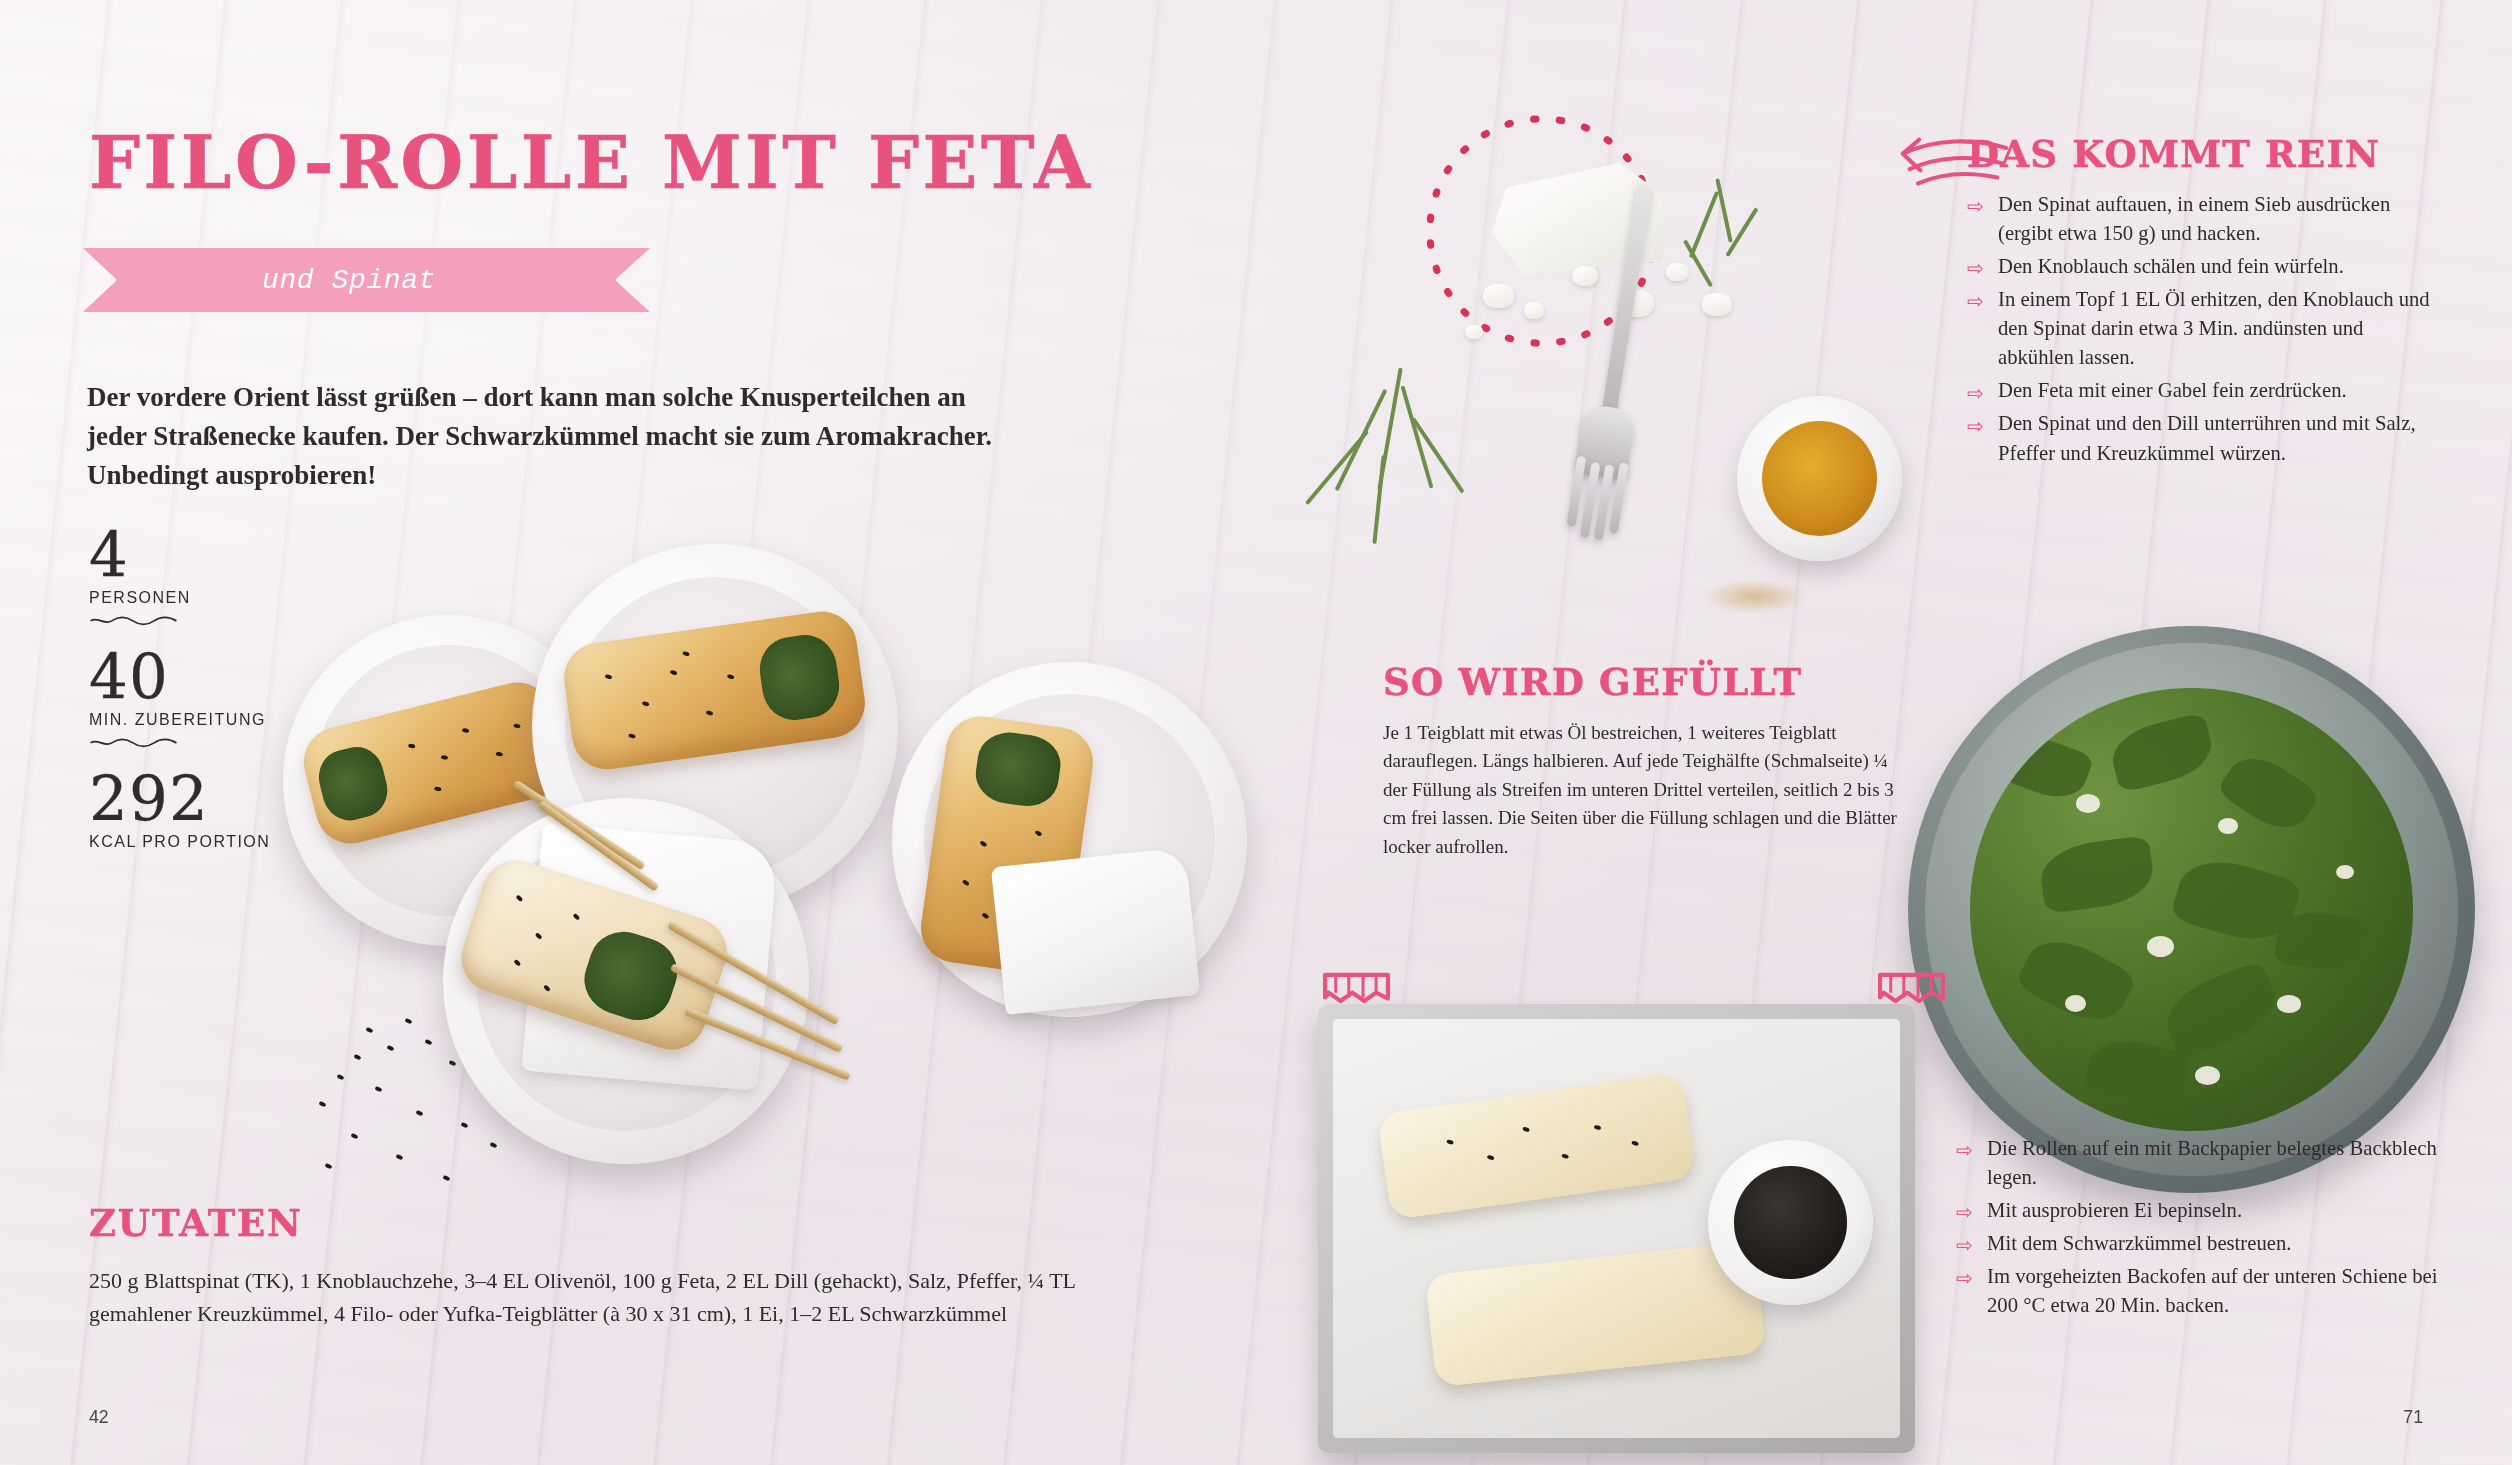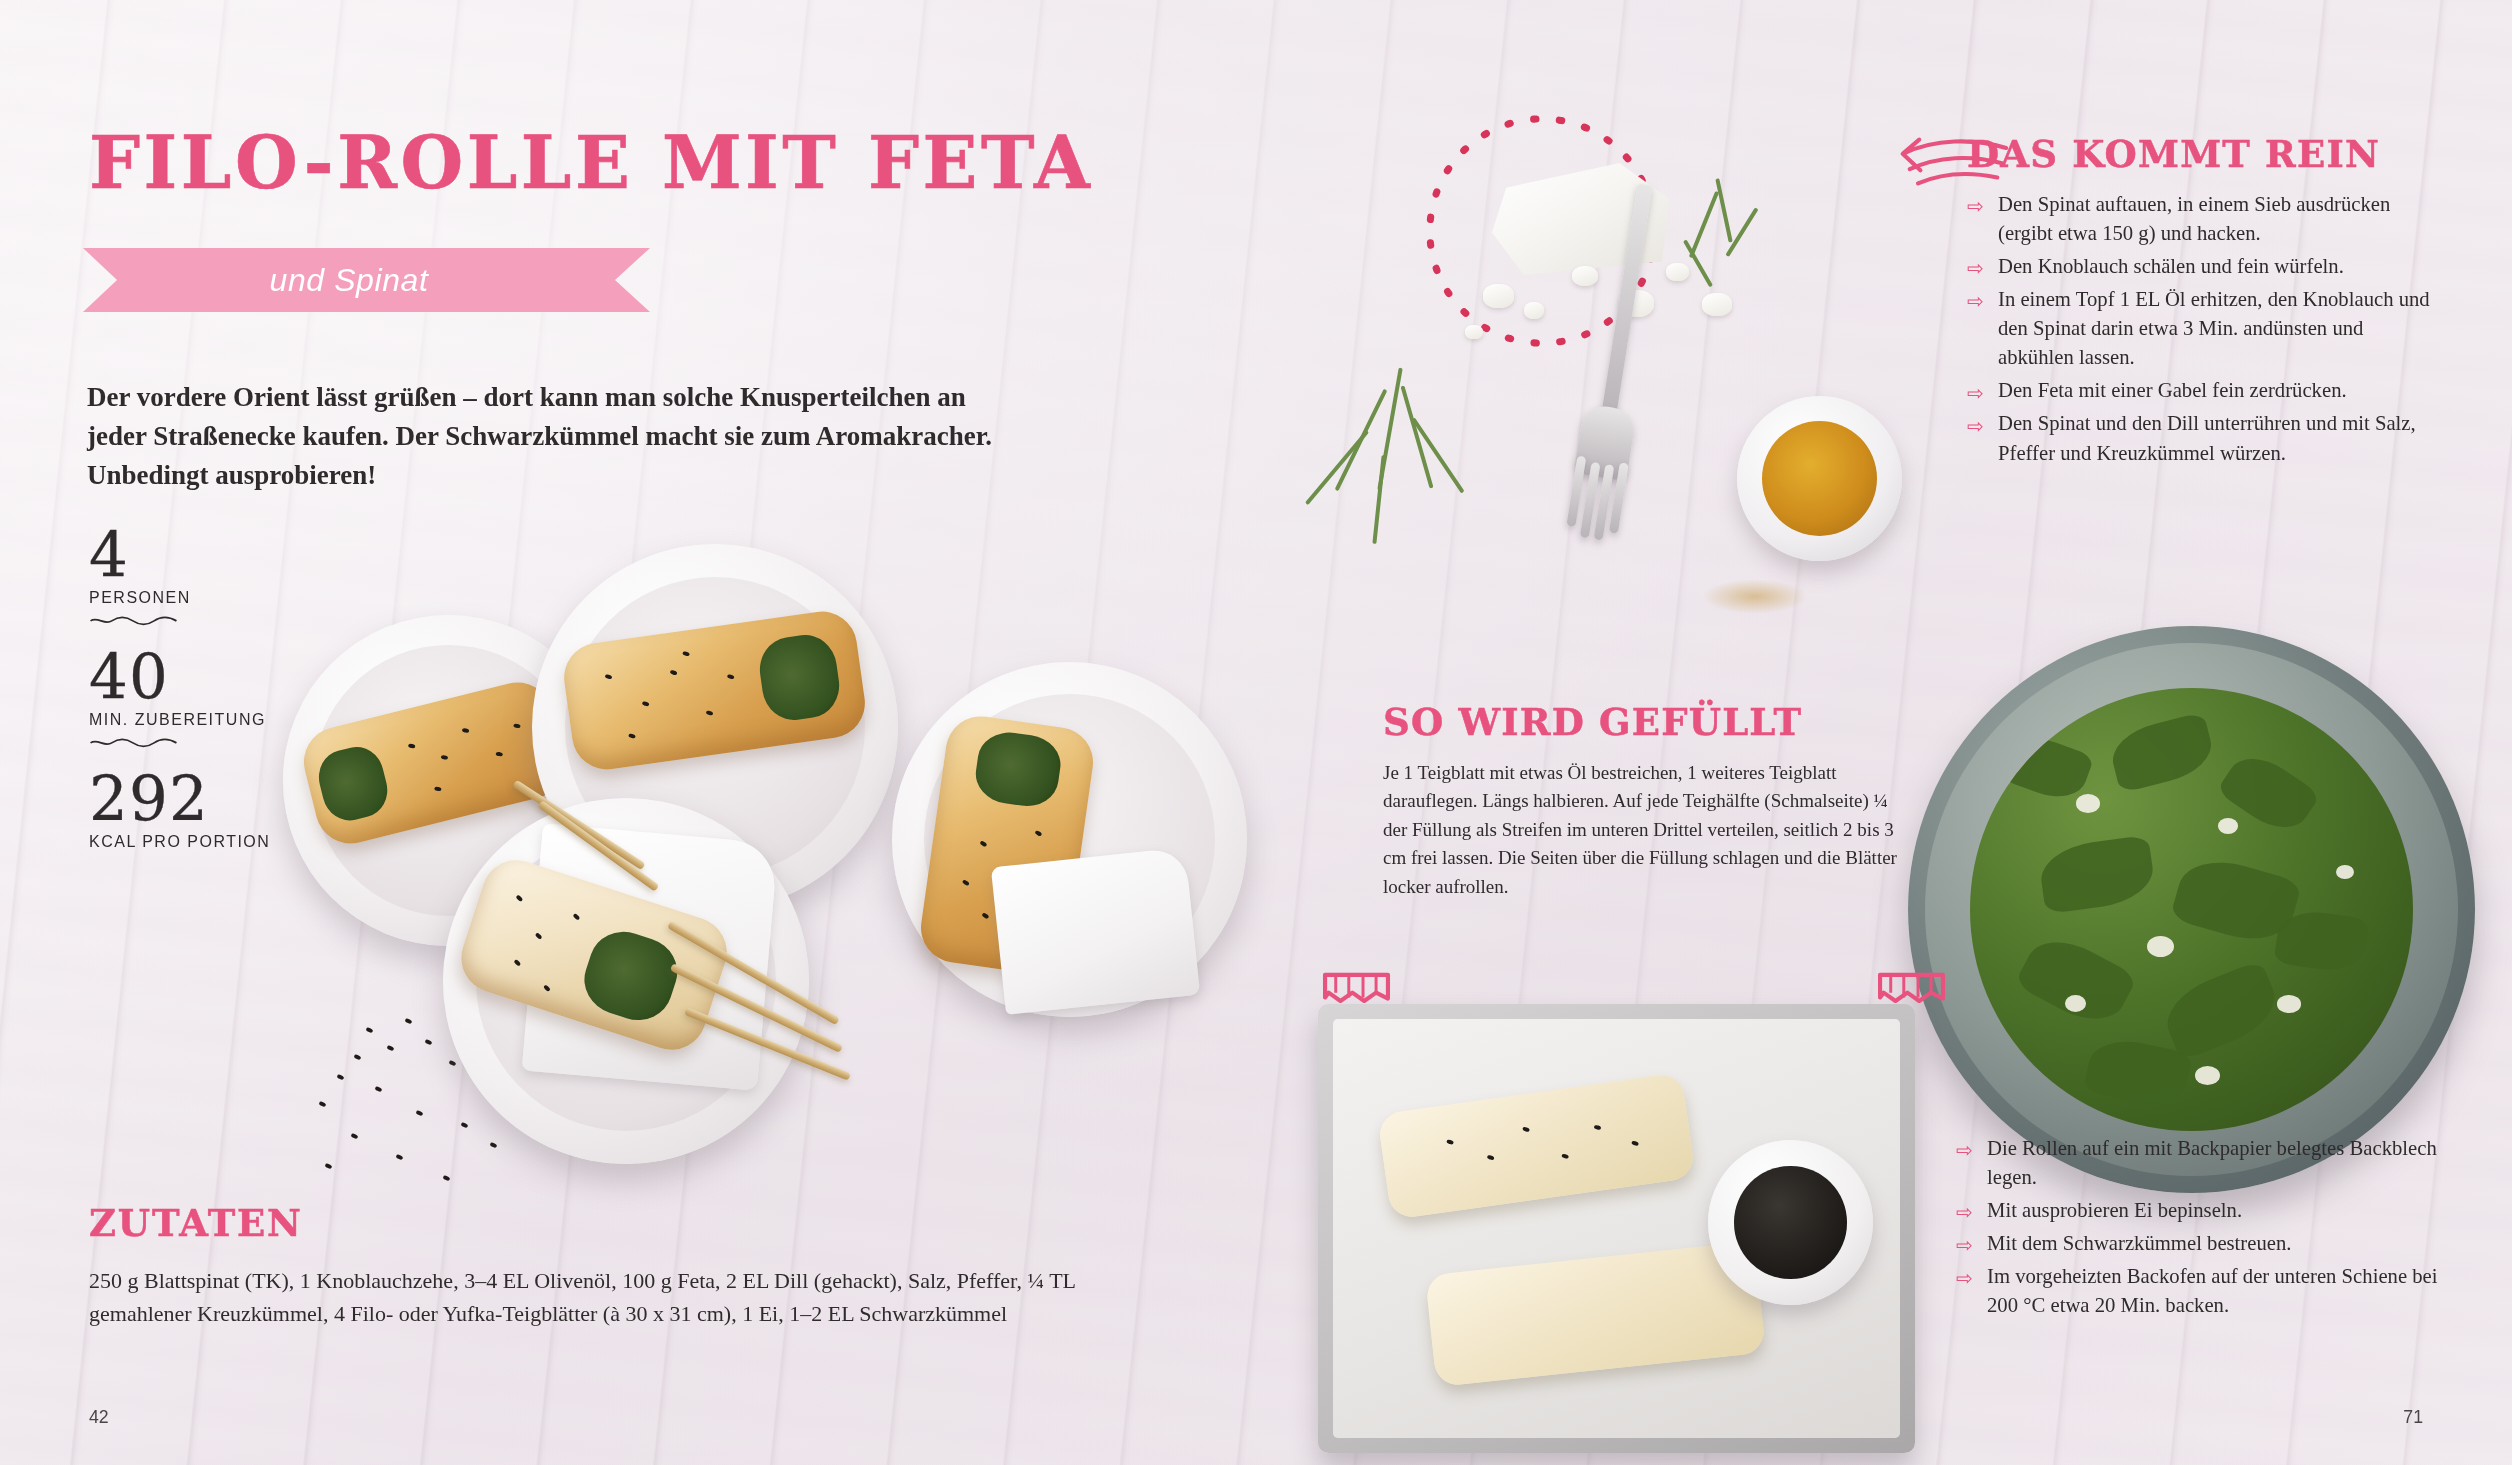--- a/index.html
+++ b/index.html
@@ -81,23 +81,23 @@
     width: 567px; height: 64px;
     background: #f4a0bd;
     clip-path: polygon(0 0, 567px 0, 532px 32px, 567px 64px, 0 64px, 34px 32px);
   }
   .ribbon-text {
     position: absolute;
     inset: 0;
     display: flex;
     align-items: center;
     justify-content: center;
-    font-family: Liberation Sans, sans-serif;
+    font-family: Liberation Mono, monospace;
     font-style: italic;
-    font-size: 32px;
+    font-size: 28px;
     color: #ffffff;
     letter-spacing: 0.6px;
     padding-right: 35px;
     box-sizing: border-box;
   }
 
   .intro {
     position: absolute;
     left: 87px;
     top: 378px;
@@ -566,21 +566,21 @@
     <div class="headline rtitle">DAS KOMMT REIN</div>
     <ul class="steps" style="margin-top:16.5px;">
       <li><span class="arrow">⇨</span><span>Den Spinat auftauen, in einem Sieb ausdrücken (ergibt etwa 150 g) und hacken.</span></li>
       <li><span class="arrow">⇨</span><span>Den Knoblauch schälen und fein würfeln.</span></li>
       <li><span class="arrow">⇨</span><span>In einem Topf 1 EL Öl erhitzen, den Knoblauch und den Spinat darin etwa 3 Min. andünsten und abkühlen lassen.</span></li>
       <li><span class="arrow">⇨</span><span>Den Feta mit einer Gabel fein zerdrücken.</span></li>
       <li><span class="arrow">⇨</span><span>Den Spinat und den Dill unterrühren und mit Salz, Pfeffer und Kreuzkümmel würzen.</span></li>
     </ul>
   </div>
 
-  <div class="rblock" style="left:1383px; top:704px; width:532px;">
+  <div class="rblock" style="left:1383px; top:664px; width:532px;">
     <div class="headline rtitle">SO WIRD GEFÜLLT</div>
     <div class="rbody" style="margin-top:17.7px;">Je 1 Teigblatt mit etwas Öl bestreichen, 1 weiteres Teigblatt darauflegen. Längs halbieren. Auf jede Teighälfte (Schmalseite) ¼ der Füllung als Streifen im unteren Drittel verteilen, seitlich 2 bis 3 cm frei lassen. Die Seiten über die Füllung schlagen und die Blätter locker aufrollen.</div>
   </div>
 
   <div class="rblock" style="left:1956px; top:1117px; width:484px;">
     <ul class="steps" style="margin-top:16.5px;">
       <li><span class="arrow">⇨</span><span>Die Rollen auf ein mit Backpapier belegtes Backblech legen.</span></li>
       <li><span class="arrow">⇨</span><span>Mit ausprobieren Ei bepinseln.</span></li>
       <li><span class="arrow">⇨</span><span>Mit dem Schwarzkümmel bestreuen.</span></li>
       <li><span class="arrow">⇨</span><span>Im vorgeheizten Backofen auf der unteren Schiene bei 200 °C etwa 20 Min. backen.</span></li>

